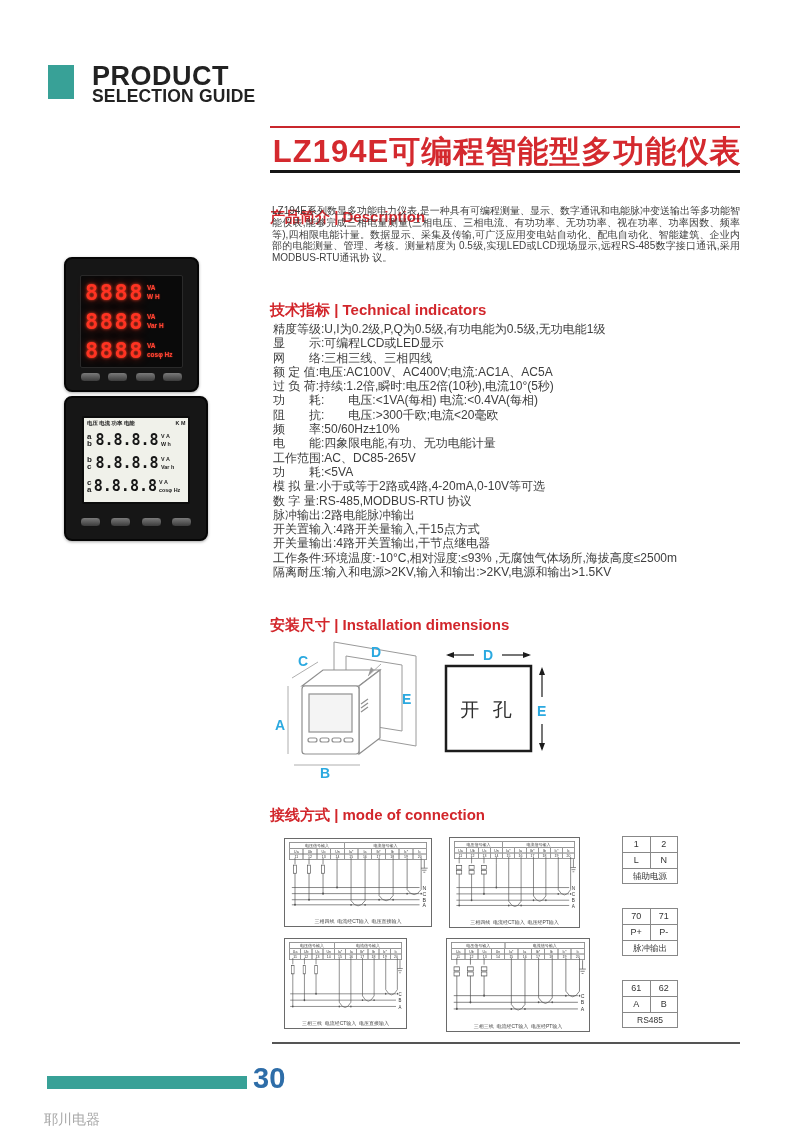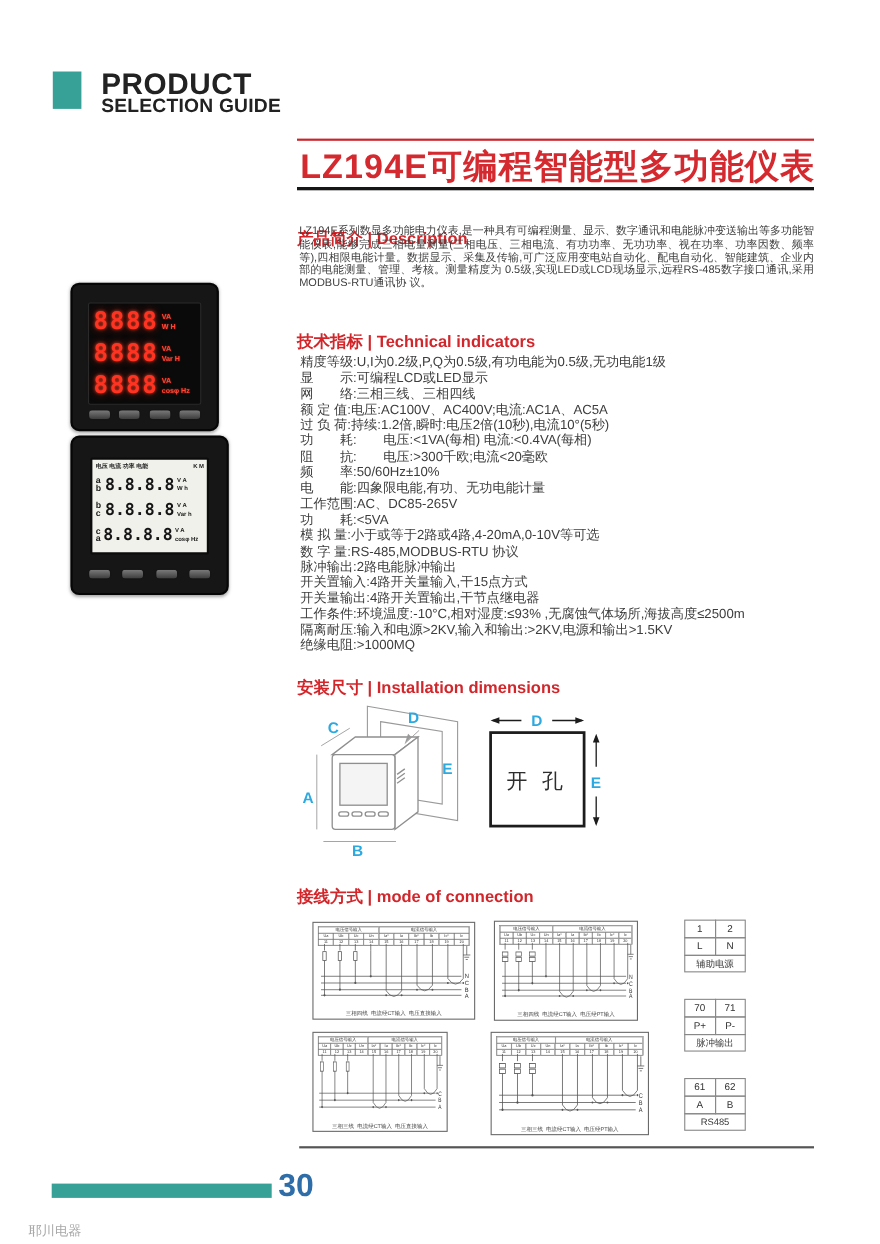--- a/index.html
+++ b/index.html
@@ -84,21 +84,21 @@
   .ttr{display:flex;}
   .ttr + .ttr{margin-top:-1px;}
   .ttc{flex:1;border:1px solid #888;text-align:center;font-size:9px;line-height:15px;color:#333;}
   .ttc + .ttc{margin-left:-1px;}
   .ttl{border:1px solid #888;margin-top:-1px;text-align:center;font-size:8.5px;line-height:14px;color:#333;}
 
   
   .bottom-rule{left:272px;top:1042px;width:470px;height:2px;background:#555;}
   .page-bar{left:47px;top:1076px;width:200px;height:13px;background:#38a197;}
   .page-num{left:253px;top:1062px;font-size:29px;font-weight:bold;color:#2e6da8;}
-  .watermark{left:26px;top:1111px;font-size:12px;color:#a8a8a8;}
+  .watermark{left:44px;top:1111px;font-size:14px;color:#a8a8a8;}
 </style>
 </head>
 <body>
 
 <div class="page">
 
   <div class="abs brand-square"></div>
   <div class="abs brand-l1">PRODUCT</div>
   <div class="abs brand-l2">SELECTION GUIDE</div>
 
@@ -202,21 +202,20 @@
       <div class="spec-line">电　　能:四象限电能,有功、无功电能计量</div>
       <div class="spec-line">工作范围:AC、DC85-265V</div>
       <div class="spec-line">功　　耗:&lt;5VA</div>
       <div class="spec-line">模 拟 量:小于或等于2路或4路,4-20mA,0-10V等可选</div>
       <div class="spec-line">数 字 量:RS-485,MODBUS-RTU 协议</div>
       <div class="spec-line">脉冲输出:2路电能脉冲输出</div>
       <div class="spec-line">开关置输入:4路开关量输入,干15点方式</div>
       <div class="spec-line">开关量输出:4路开关置输出,干节点继电器</div>
       <div class="spec-line">工作条件:环境温度:-10°C,相对湿度:≤93% ,无腐蚀气体场所,海拔高度≤2500m</div>
       <div class="spec-line">隔离耐压:输入和电源&gt;2KV,输入和输出:&gt;2KV,电源和输出&gt;1.5KV</div>
-      <div class="spec-line">绝缘电阻:&gt;1000MQ</div>
     </div>
 
   <div class="abs sec-h h-inst">安装尺寸 | Installation dimensions</div>
   <svg class="abs" style="left:268px;top:634px" width="480" height="155" viewBox="0 0 480 155">
 
     <g stroke="#9a9a9a" fill="none" stroke-width="1">
       <polygon points="66,8 148,22 148,112 66,98"></polygon>
       <polygon points="78,22 134,31 134,97 78,88"></polygon>
     </g>
 

